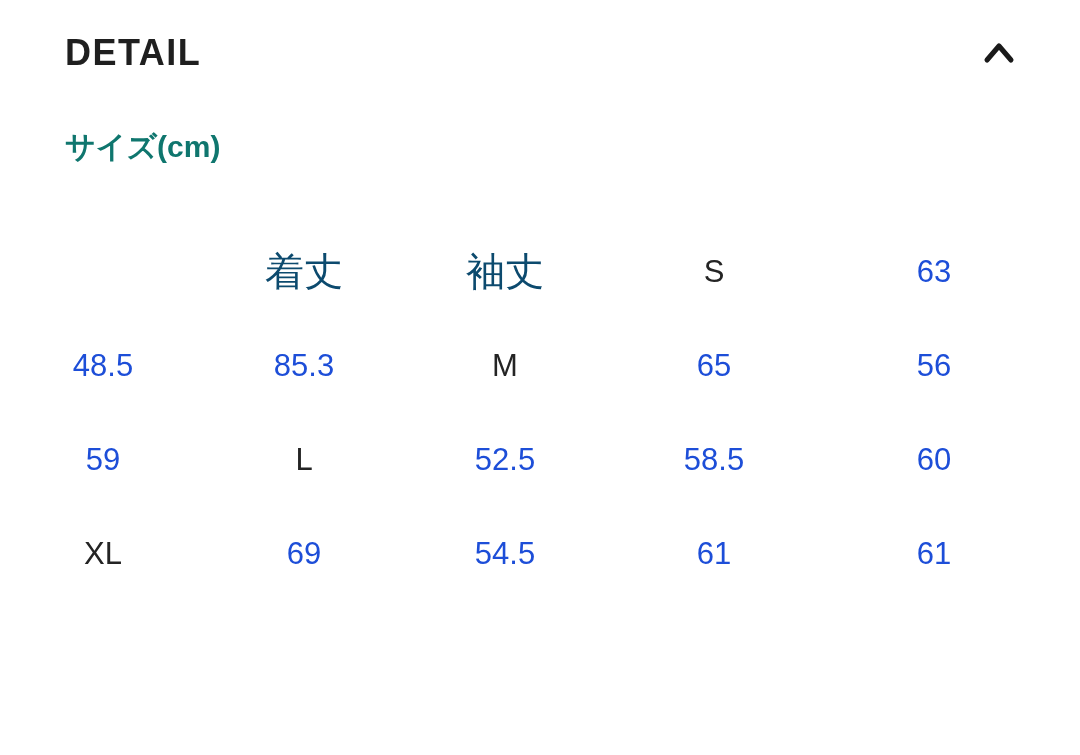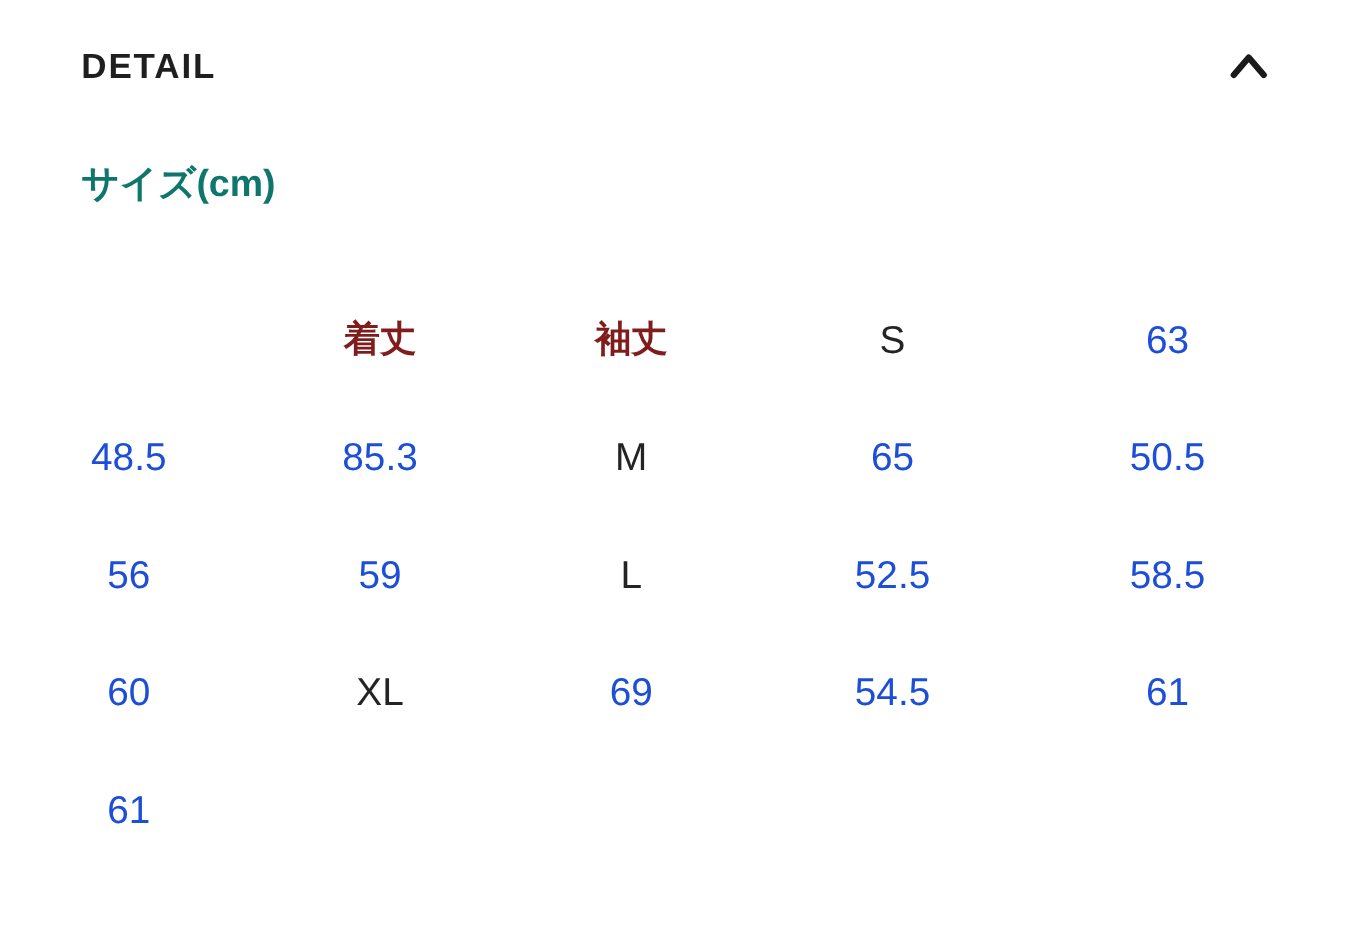--- a/index.html
+++ b/index.html
@@ -14,21 +14,21 @@
   .detail-header {
     display: flex;
     justify-content: space-between;
     align-items: center;
     padding: 0 64px 0 65px;
     margin-top: 33px;
     height: 40px;
     cursor: pointer;
   }
   .detail-title {
-    font-size: 28px;
+    font-size: 36px;
     font-weight: 700;
     letter-spacing: 1.5px;
     color: #1f1f1f;
   }
   .chevron {
     width: 34px;
     height: 26px;
     display: block;
   }
   .size-label {
@@ -46,23 +46,23 @@
   }
   .cell {
     display: flex;
     align-items: center;
     justify-content: center;
     font-size: 31px;
     color: #1d4ed8;
     white-space: nowrap;
   }
   .cell.header {
-    font-size: 29px;
-    color: #7f1d1d;
-    font-weight: 700;
+    font-size: 39px;
+    color: #0c4a6e;
+    font-weight: 400;
   }
   .cell.size-name {
     color: #242424;
   }
 </style>
 </head>
 <body>
 
 <div class="detail-header">
   <span class="detail-title">DETAIL</span>
@@ -79,21 +79,20 @@
   <div class="cell header">着丈</div>
   <div class="cell header">袖丈</div>
 
   <div class="cell size-name">S</div>
   <div class="cell">63</div>
   <div class="cell">48.5</div>
   <div class="cell">85.3</div>
 
   <div class="cell size-name">M</div>
   <div class="cell">65</div>
-  <div class="cell">50.5</div>
   <div class="cell">56</div>
   <div class="cell">59</div>
 
   <div class="cell size-name">L</div>
   <div class="cell">52.5</div>
   <div class="cell">58.5</div>
   <div class="cell">60</div>
 
   <div class="cell size-name">XL</div>
   <div class="cell">69</div>

